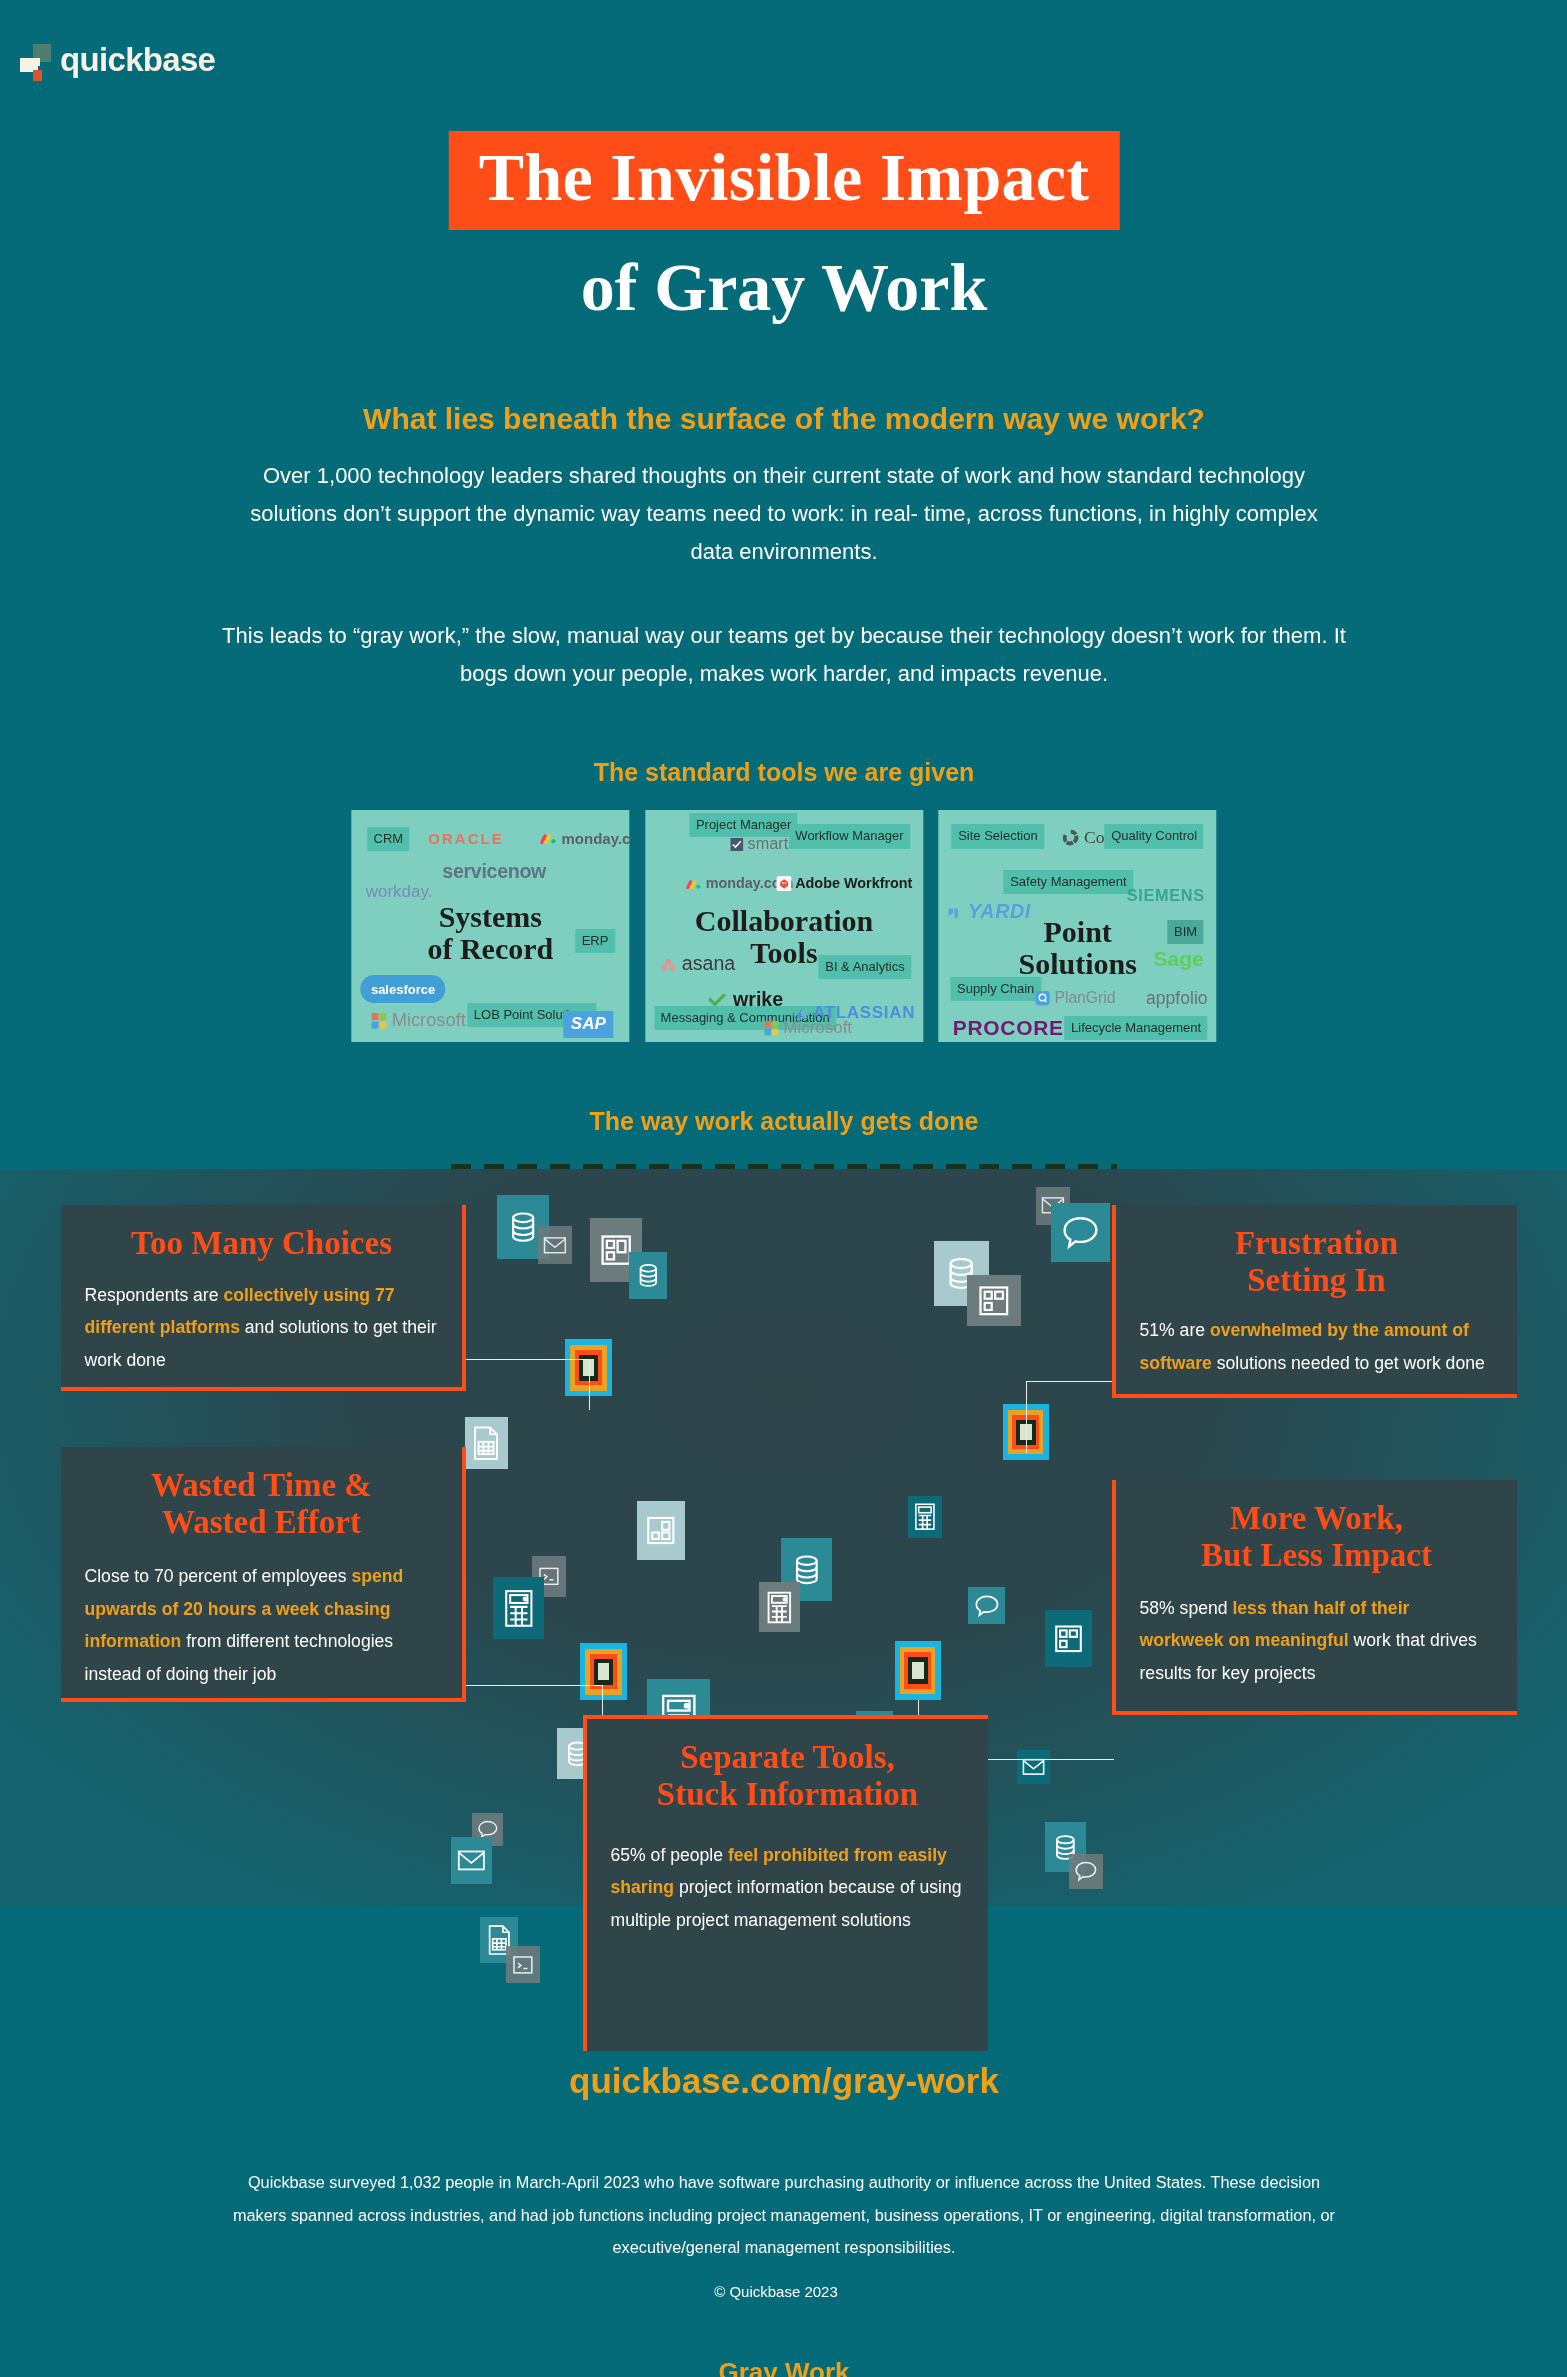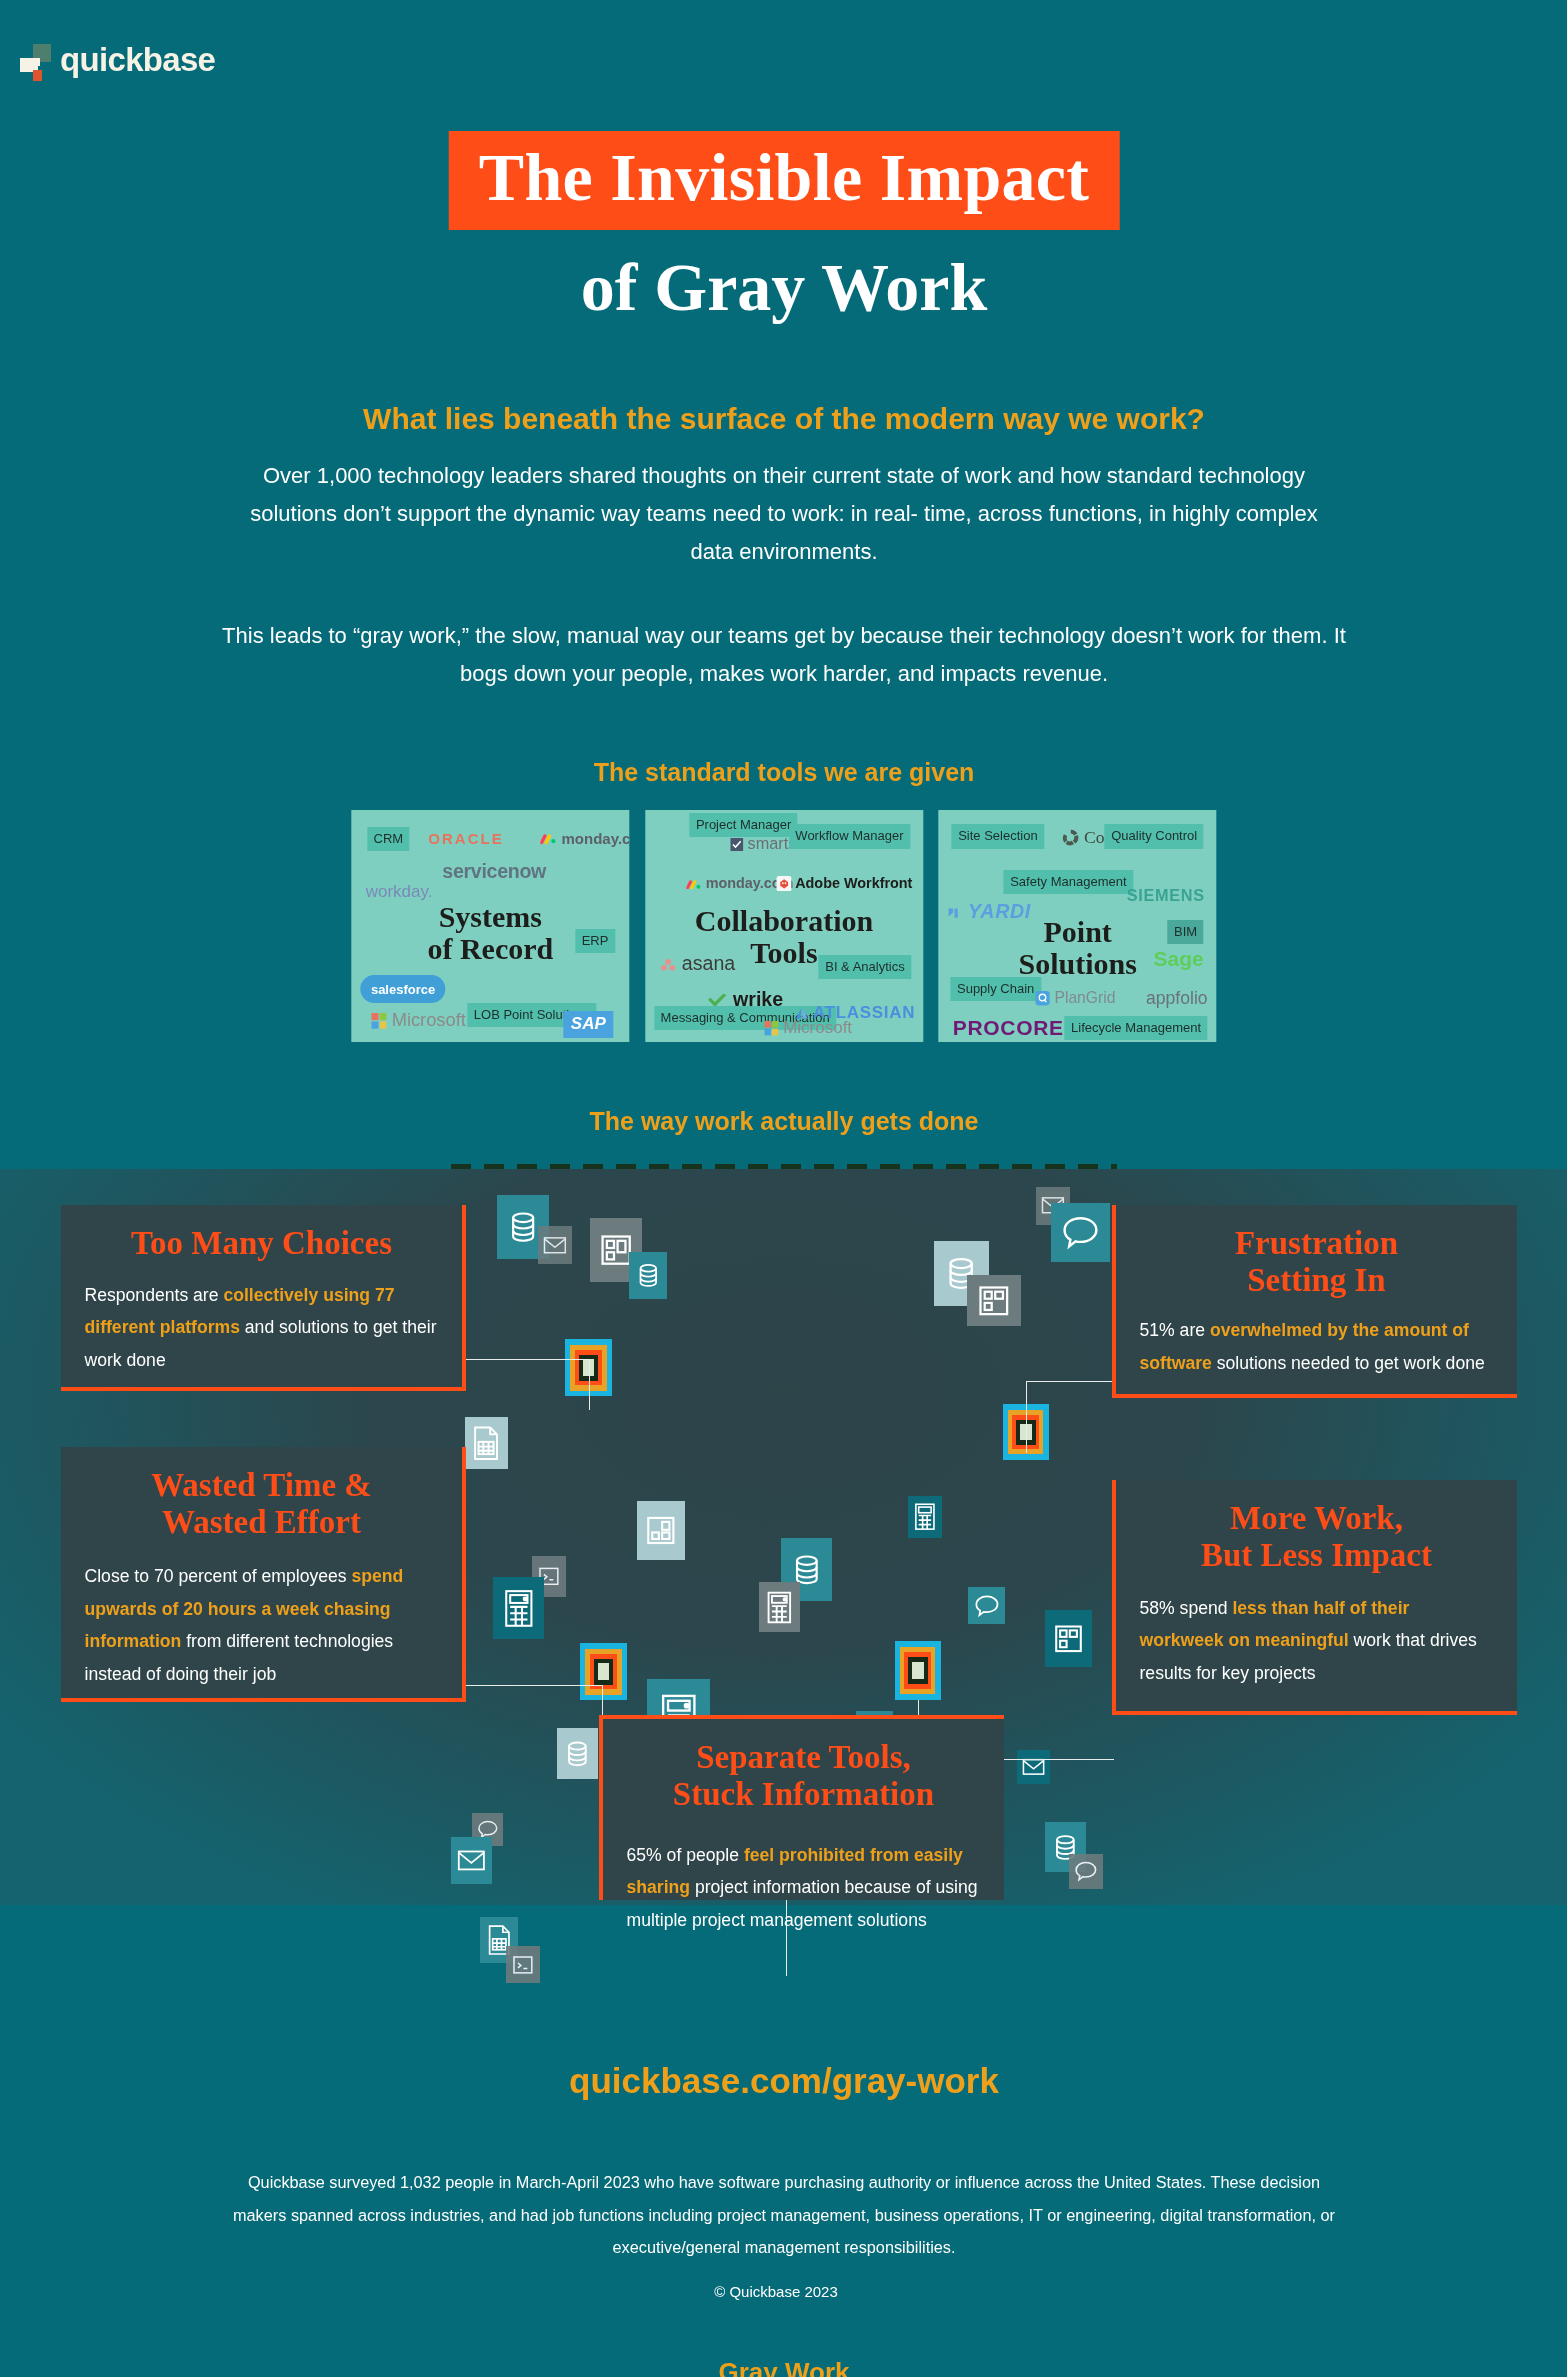--- a/index.html
+++ b/index.html
@@ -78,21 +78,21 @@
   .card-wtwe p { font-size: 17.6px; }
 
   .card-fsi { left: 1112px; top: 1205px; width: 405px; height: 193px; border-left: 4.6px solid #ff4d18; border-bottom: 4.6px solid #ff4d18; }
   .card-fsi h3 { font-size: 33px; margin-bottom: 15.7px; }
   .card-fsi p { font-size: 17.6px; }
 
   .card-mwli { left: 1112px; top: 1480px; width: 405px; height: 235px; border-left: 4.6px solid #ff4d18; border-bottom: 4.6px solid #ff4d18; }
   .card-mwli h3 { font-size: 33px; margin-bottom: 18.3px; }
   .card-mwli p { font-size: 17.6px; }
 
-  .card-stsi { left: 583px; top: 1715px; width: 405px; height: 185px; border-left: 4.6px solid #ff4d18; border-top: 4.6px solid #ff4d18; margin-left: 16px; }
+  .card-stsi { left: 583px; top: 1715px; width: 405px; height: 336px; border-left: 4.6px solid #ff4d18; border-top: 4.6px solid #ff4d18; }
   .card-stsi h3 { font-size: 33px; margin-bottom: 26px; }
   .card-stsi p { font-size: 17.6px; }
 
   
   .gw { position: absolute; left: 673px; top: 1188px; width: 222px; text-align: center; }
   .gw-title { color: #efa01a; font-size: 26px; font-weight: 700; margin-bottom: 18.3px; }
 
   
   .conn { position: absolute; border-color: #e8eceb; }
 

